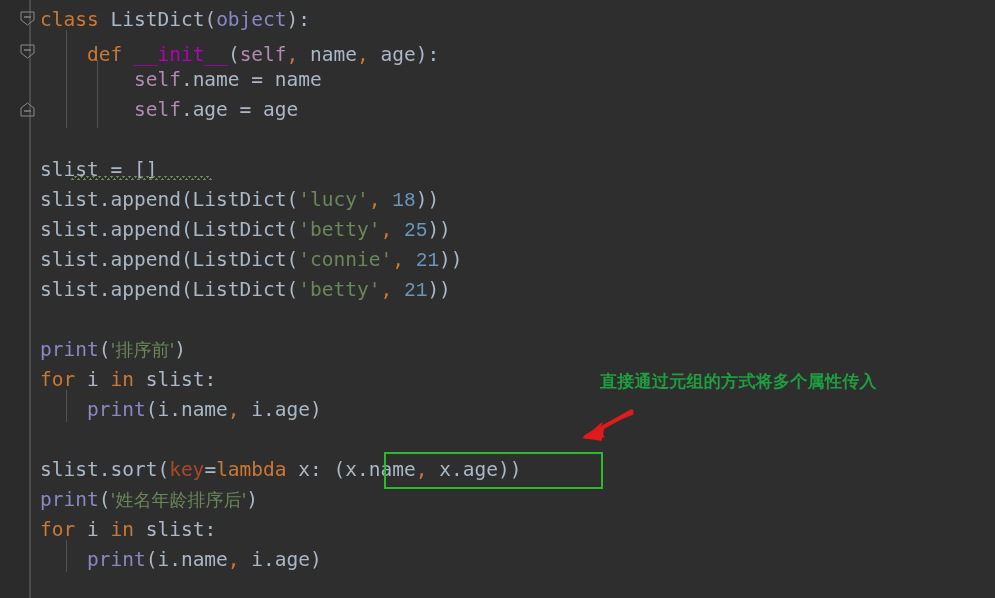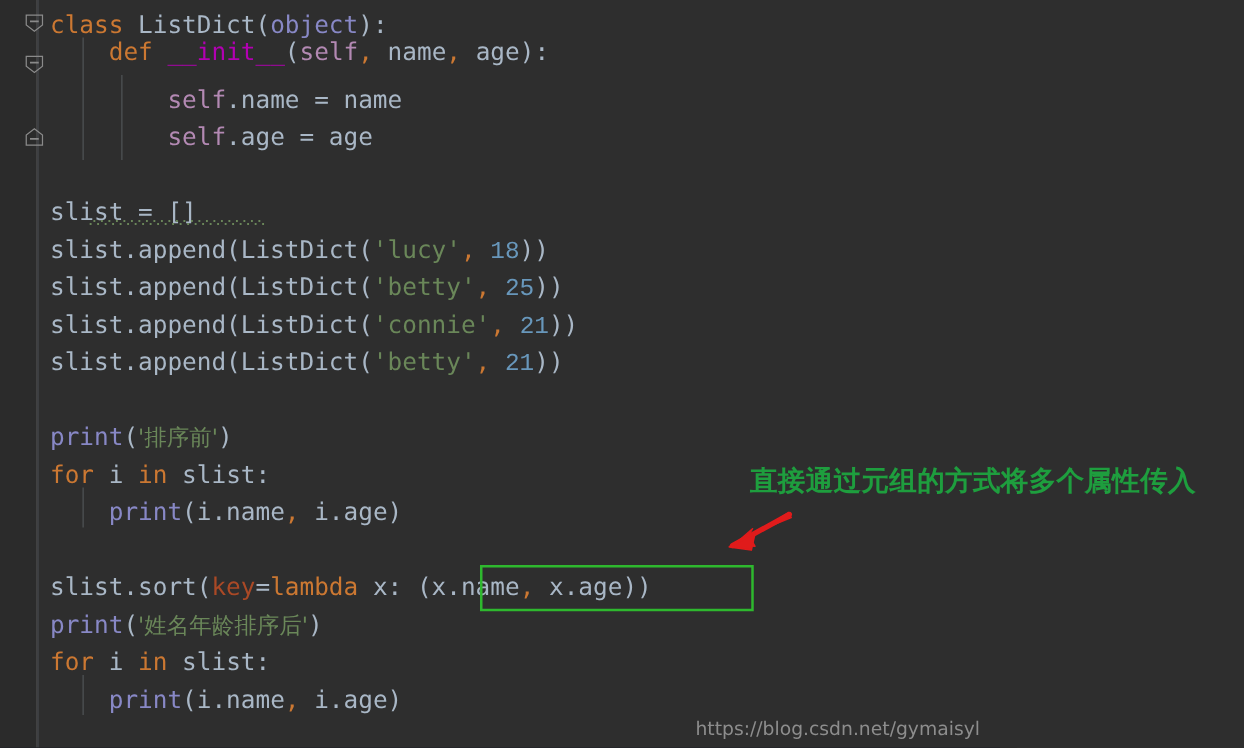--- a/index.html
+++ b/index.html
@@ -11,21 +11,21 @@
     width: 995px;
     height: 598px;
     overflow: hidden;
     font-family: "DejaVu Sans Mono", "Liberation Mono", monospace;
   }
 
   #editor {
     position: relative;
     width: 800px;
     height: 598px;
-    background: #0f172a;
+    background: #ffffff;
   }
 
   
   #gutter {
     position: absolute;
     left: 0; top: 0;
     width: 30px;
     height: 598px;
     background: #2b2b2b;
     z-index: 2;
@@ -109,21 +109,21 @@
     border: 2px solid #2eb82e;
     box-sizing: border-box;
     z-index: 6;
     background: transparent;
   }
 
   #annotation-text {
     position: absolute;
     color: #1e9e3e;
     font-family: "DejaVu Sans", "Liberation Sans", sans-serif;
-    font-size: 22px;
+    font-size: 17px;
     font-weight: bold;
     white-space: nowrap;
     z-index: 6;
     letter-spacing: 0.3px;
   }
 
   #arrow { position: absolute; z-index: 6; }
 
   #watermark {
     position: absolute;
@@ -143,21 +143,21 @@
 
   <div id="code">
 
     <div class="indent-guide" style="left:35px;  top:30px;  height:98px;"></div>
     <div class="indent-guide" style="left:66px;  top:60px;  height:68px;"></div>
     <div class="indent-guide" style="left:35px;  top:390px; height:32px;"></div>
     <div class="indent-guide" style="left:35px;  top:540px; height:32px;"></div>
 
     <div class="line" style="top:5px;"><span class="kw">class</span><span class="plain"> </span><span class="cls">ListDict</span><span class="plain">(</span><span class="builtin">object</span><span class="plain">):</span></div>
 
-    <div class="line" style="top:27px;"><span class="plain">    </span><span class="kw">def</span><span class="plain"> </span><span class="func">__init__</span><span class="plain">(</span><span class="selfpk">self</span><span class="comma">,</span><span class="plain"> name</span><span class="comma">,</span><span class="plain"> age</span><span class="plain">):</span></div>
+    <div class="line" style="top:40px;"><span class="plain">    </span><span class="kw">def</span><span class="plain"> </span><span class="func">__init__</span><span class="plain">(</span><span class="selfpk">self</span><span class="comma">,</span><span class="plain"> name</span><span class="comma">,</span><span class="plain"> age</span><span class="plain">):</span></div>
 
     <div class="line" style="top:65px;"><span class="plain">        </span><span class="selfpk">self</span><span class="plain">.name = name</span></div>
 
     <div class="line" style="top:95px;text-align:center;"><span class="plain">        </span><span class="selfpk">self</span><span class="plain">.age = age</span></div>
 
     <div class="line" style="top:155px;"><span class="plain">slist = []</span></div>
     <div class="squiggle" style="left:40px; top:176px; width:141px;"></div>
 
     <div class="line" style="top:185px;"><span class="plain">slist.append(ListDict(</span><span class="str">'lucy'</span><span class="comma">,</span><span class="plain"> </span><span class="num">18</span><span class="plain">))</span></div>
 
@@ -213,15 +213,14 @@
   <div id="annotation-text" style="left:600px; top:370px;">直接通过元组的方式将多个属性传入</div>
 
   <svg id="arrow" width="70" height="45" viewBox="0 0 70 45" style="left:573px; top:405px;">
     <g fill="#e01b1b" stroke="#e01b1b">
       <path d="M58 5 L24 27 L29 18 L14 31 L31 32 L26 23 L60 9 Z" stroke-width="1.2" stroke-linejoin="round"></path>
       <path d="M13 31.5 L58.5 6.5" stroke-width="4.2" stroke-linecap="round" fill="none"></path>
       <path d="M10.5 32.5 L31 21.5 L28 35 Z" stroke-width="1.4" stroke-linejoin="round"></path>
     </g>
   </svg>
 
-  <div id="watermark">https://blog.csdn.net/gymaisyl</div>
 
 </div>
 
 </body></html>

